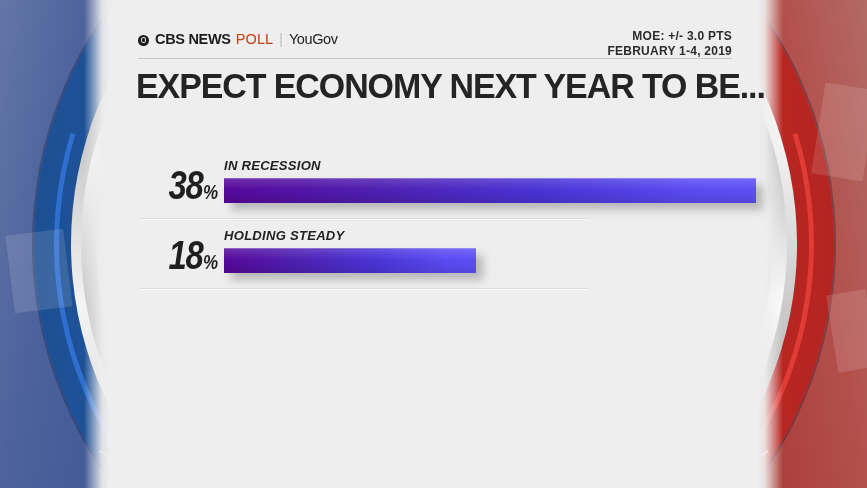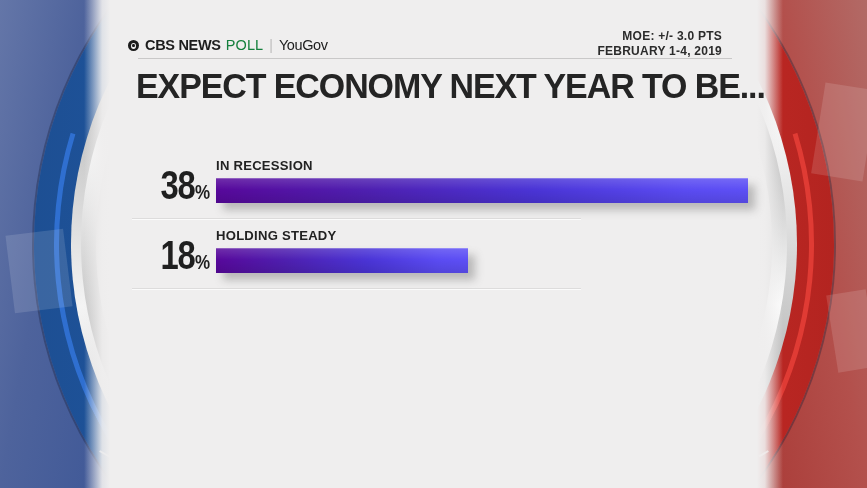--- a/index.html
+++ b/index.html
@@ -177,25 +177,25 @@
   
   .content {
     position: absolute;
     inset: 0;
     z-index: 40;
   }
 
   
   .header {
     position: absolute;
-    left: 128px;
+    left: 138px;
     top: 28px;
     width: 594px;
     display: flex;
-    align-items: center;
+    align-items: flex-start;
     justify-content: space-between;
   }
 
   .brand {
     display: flex;
     align-items: center;
     gap: 5px;
     white-space: nowrap;
     padding-top: 3px;
   }
@@ -229,21 +229,21 @@
   .brand-cbs {
     font-size: 14.5px;
     font-weight: 700;
     letter-spacing: -0.3px;
     color: #1c1c1c;
   }
   .brand-poll {
     font-size: 14.5px;
     font-weight: 400;
     letter-spacing: 0.1px;
-    color: #15803d;
+    color: #c2410c;
   }
   .brand-sep {
     color: #bdbdbd;
     font-size: 14px;
     font-weight: 300;
     margin: 0 1px;
   }
   .brand-yougov {
     font-size: 14.5px;
     font-weight: 400;
@@ -283,23 +283,24 @@
     letter-spacing: -1.1px;
     color: #242424;
     white-space: nowrap;
     transform: scaleX(0.97);
     transform-origin: left center;
   }
 
   
   .rows {
     position: absolute;
-    left: 8px;
+    left: 16px;
     top: 150px;
     width: 693px;
+    font-style: italic;
   }
   .row {
     position: relative;
     height: 70px;
   }
   .row-divider {
     position: absolute;
     left: 124px;
     right: 120px;
     bottom: 0;

